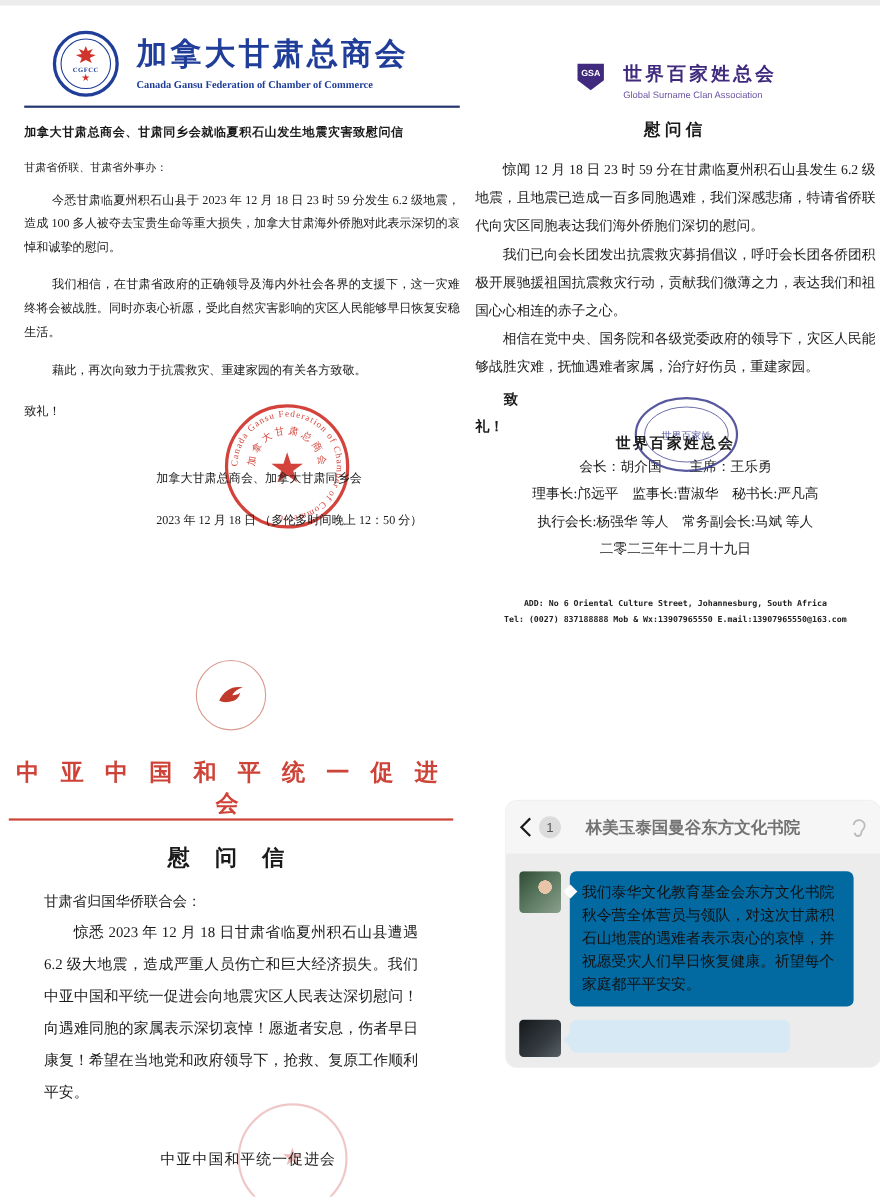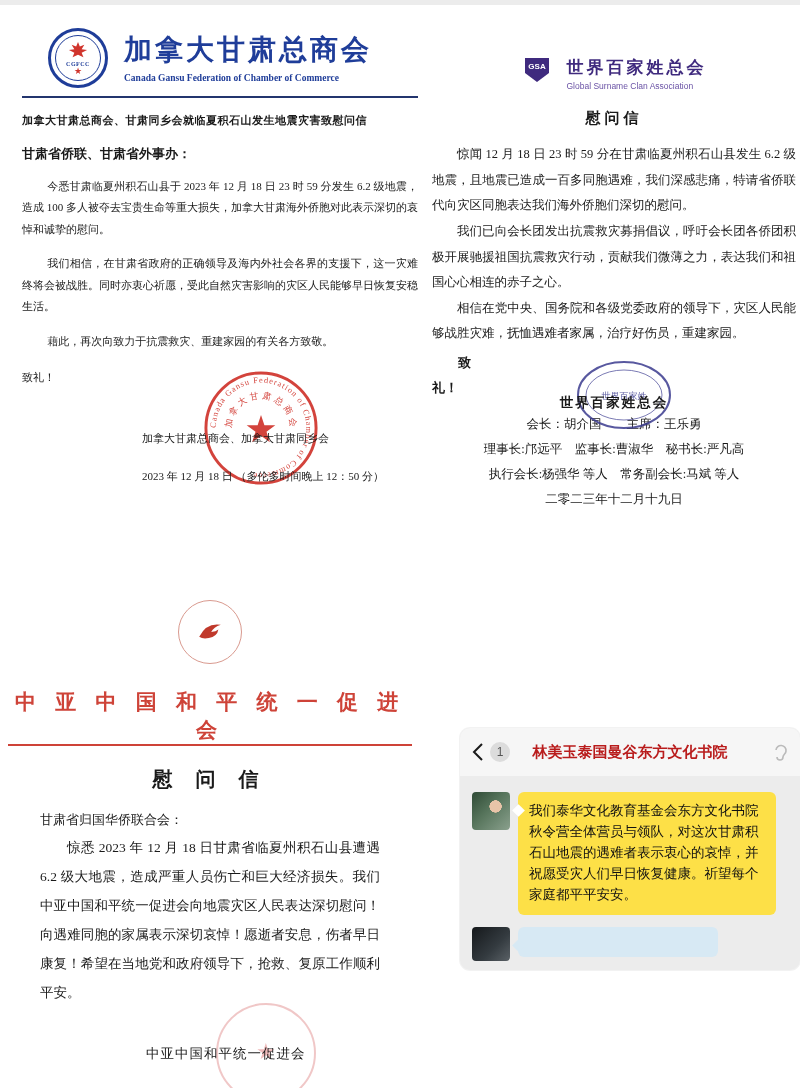--- a/index.html
+++ b/index.html
@@ -19,21 +19,21 @@
   .d1-logo-inner { width:46px; height:46px; border-radius:50%; border:1px solid #1f3d99;
              display:flex; flex-direction:column; align-items:center; justify-content:center; }
   .d1-logo-acr { font-size:6px; color:#1f3d99; font-weight:bold; letter-spacing:.5px; line-height:1;}
   .d1-logo-star { color:#d0342c; font-size:9px; line-height:1; }
   .d1-titles { display:flex; flex-direction:column; }
   .d1-cn { font-size:28px; font-weight:bold; color:#1f3d99; letter-spacing:3px; line-height:1.2; }
   .d1-en { font-size:9.5px; font-weight:bold; color:#1f3d99; margin-top:6px; }
   .d1-rule { border:none; border-top:2px solid #23356e; margin-top:8px; }
   .d1-address { margin-top:6px; font-size:8.5px; color:#4a4a4a; line-height:1.4; }
   .d1-subject { margin-top:15px; font-size:11px; font-weight:bold; letter-spacing:.5px; }
-  .d1-salut { margin-top:17px; font-size:13px; font-weight:bold; }
+  .d1-salut { margin-top:17px; font-size:10px; font-weight:normal; }
   .d1-p { margin-top:13px; font-size:11px; line-height:1.95; text-indent:2.3em; text-align:justify; }
   .d1-closing { margin-top:18px; font-size:11px; }
   .d1-sig-area { position:relative; margin-top:10px; height:120px; }
   .d1-seal { position:absolute; left:180px; top:-26px; width:118px; height:118px; opacity:.92; }
   .d1-sig { position:absolute; left:120px; top:36px; font-size:11px;text-align:center; }
   .d1-date { position:absolute; left:120px; top:74px; font-size:11px; }
 
   
   .doc2 { position:absolute; left:432px; top:56px; width:364px; }
   .d2-logo-row { display:flex; justify-content:center; align-items:flex-start; gap:15px; }
@@ -79,29 +79,29 @@
   .chat { position:absolute; left:460px; top:728px; width:340px; height:242px;
           background:#ececec; border-radius:10px; overflow:hidden;
           font-family:"Liberation Sans","DejaVu Sans",sans-serif;
           box-shadow:0 0 0 1px rgba(0,0,0,.05); }
   .chat-header { height:48px; background:#f6f6f6; display:flex; align-items:center;
           padding:0 12px; position:relative; }
   .chat-back { display:flex; align-items:center; gap:6px; cursor:pointer; }
   .chat-badge { width:20px; height:20px; border-radius:50%; background:#dcdcdc; color:#555;
           font-size:12px; display:flex; align-items:center; justify-content:center; }
   .chat-title { position:absolute; left:0; right:0; text-align:center; font-size:15px;
-          font-weight:bold; color:#b91c1c; pointer-events:none; }
+          font-weight:bold; color:#737373; pointer-events:none; }
   .chat-ear { margin-left:auto; opacity:.55; }
   .chat-body { padding:16px 12px 0 12px; }
   .msg-row { display:flex; align-items:flex-start; gap:8px; }
   .avatar { width:38px; height:38px; border-radius:4px; flex:0 0 auto;
           background:
             radial-gradient(circle at 62% 38%, #e8c4a8 0 18%, transparent 19%),
             linear-gradient(135deg,#2f4a35 0%, #57755c 45%, #8aa08d 100%); }
-  .bubble { background:#fde047; border-radius:6px; padding:9px 11px; font-size:13.5px;
+  .bubble { background:#0369a1; border-radius:6px; padding:9px 11px; font-size:13.5px;
           line-height:1.55; color:#111; max-width:258px; position:relative; }
   .bubble::before { content:""; position:absolute; left:-4px; top:14px; width:9px; height:9px;
           background:#fff; transform:rotate(45deg); }
   .msg-row.partial { margin-top:12px; }
   .avatar.dark { background:linear-gradient(135deg,#15181b 0%, #343b40 60%, #5a6166 100%);
           height:34px; }
   .bubble.partial { background:#d7e9f4; width:200px; height:30px; }
   .bubble.partial::before { background:#d7e9f4; }
 </style>
 </head>
@@ -177,20 +177,24 @@
         <ellipse cx="50" cy="37" rx="46" ry="33" fill="none" stroke="#3b3b8f" stroke-width="2"></ellipse>
         <ellipse cx="50" cy="37" rx="38" ry="25" fill="none" stroke="#3b3b8f" stroke-width="0.8"></ellipse>
         <text x="50" y="41" text-anchor="middle" font-size="9" fill="#3b3b8f">世界百家姓</text>
       </svg>
       <div class="d2-sig">世界百家姓总会</div>
       <div class="d2-officer">会长：胡介国　　主席：王乐勇</div>
       <div class="d2-officer">理事长:邝远平　监事长:曹淑华　秘书长:严凡高</div>
       <div class="d2-officer">执行会长:杨强华 等人　常务副会长:马斌 等人</div>
       <div class="d2-date">二零二三年十二月十九日</div>
     </div>
+    <div class="d2-footer">
+      <div>ADD: No 6 Oriental Culture Street, Johannesburg, South Africa</div>
+      <div>Tel: (0027) 837188888   Mob &amp; Wx:13907965550   E.mail:13907965550@163.com</div>
+    </div>
   </section>
 
   <section class="doc3">
     <div class="d3-emblem">
       <div class="d3-emblem-inner">
         <svg width="30" height="24" viewBox="0 0 24 20">
           <path d="M3 14 Q9 2 21 4 Q15 6 13 10 Q17 10 19 8 Q18 14 11 15 Q6 16 3 14 Z" fill="#c0392b"></path>
         </svg>
       </div>
     </div>

